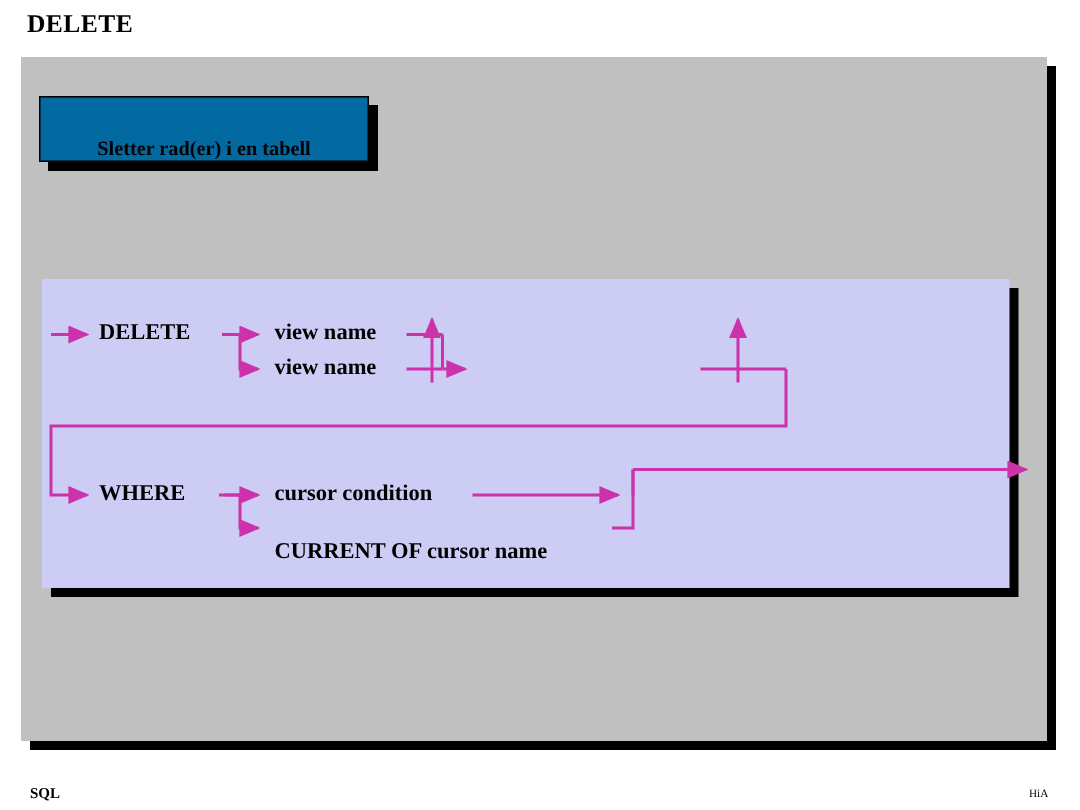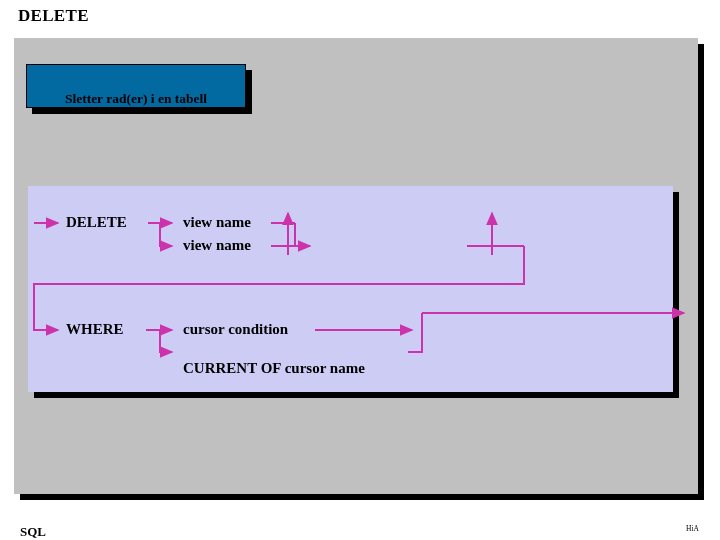--- a/index.html
+++ b/index.html
@@ -108,21 +108,21 @@
     font-size: 15px;
     color: #000000;
     white-space: nowrap;
   }
   .footer-left {
     position: absolute;
     left: 20px;
     top: 524px;
     font-family: "Liberation Serif", serif;
     font-weight: bold;
-    font-size: 13px;
+    font-size: 10px;
     color: #000000;
   }
   .footer-right {
     position: absolute;
     left: 686px;
     top: 524px;
     font-family: "Liberation Serif", serif;
     font-weight: normal;
     font-size: 7.5px;
     color: #000000;

